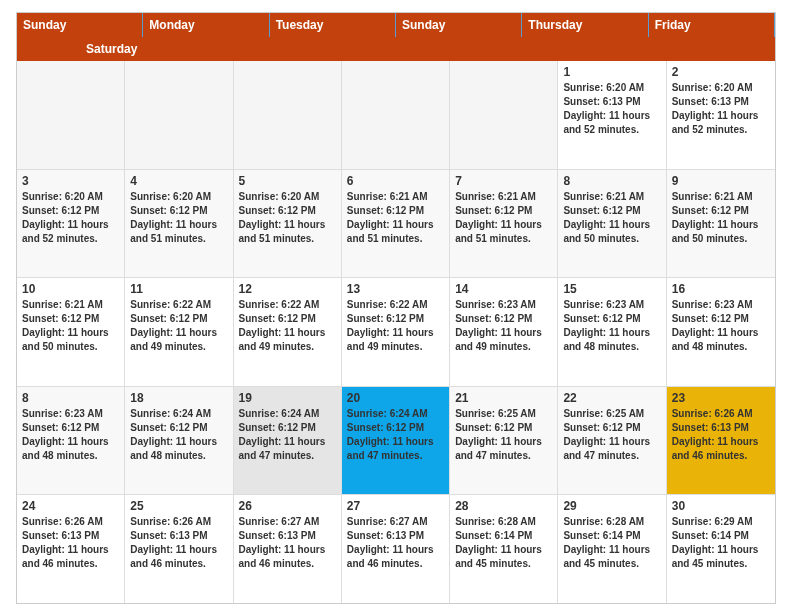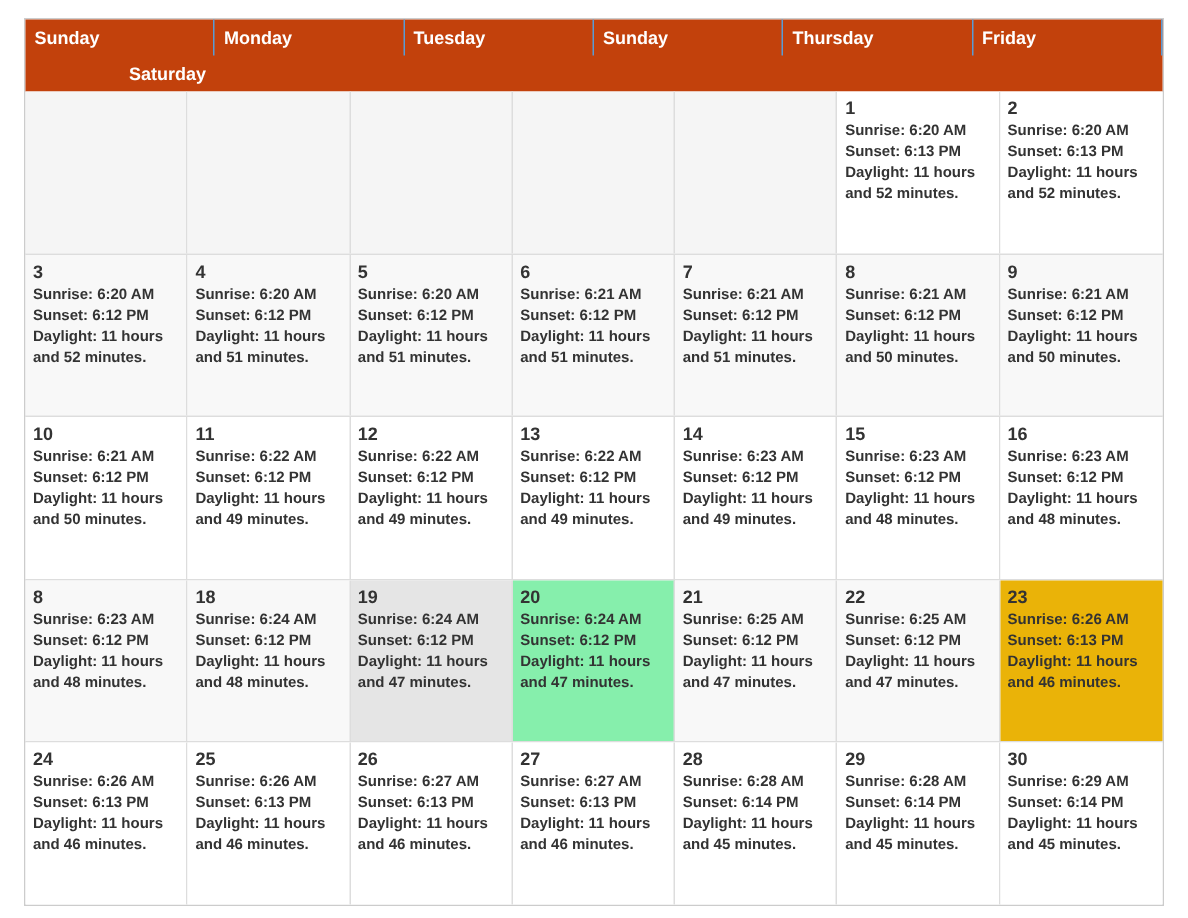--- a/index.html
+++ b/index.html
@@ -248,21 +248,21 @@
 Daylight: 11 hours
 and 48 minutes.</div>
           </div>
           <div class="cal-cell" style="background: #e5e5e5;">
             <span class="day-num">19</span>
             <div class="day-info" style="white-space: pre-line;">Sunrise: 6:24 AM
 Sunset: 6:12 PM
 Daylight: 11 hours
 and 47 minutes.</div>
           </div>
-          <div class="cal-cell" style="background: #86efac;">
+          <div class="cal-cell" style="background: #0ea5e9;">
             <span class="day-num">20</span>
             <div class="day-info" style="white-space: pre-line;">Sunrise: 6:24 AM
 Sunset: 6:12 PM
 Daylight: 11 hours
 and 47 minutes.</div>
           </div>
           <div class="cal-cell" style="background: rgb(248, 248, 248);">
             <span class="day-num">21</span>
             <div class="day-info" style="white-space: pre-line;">Sunrise: 6:25 AM
 Sunset: 6:12 PM

